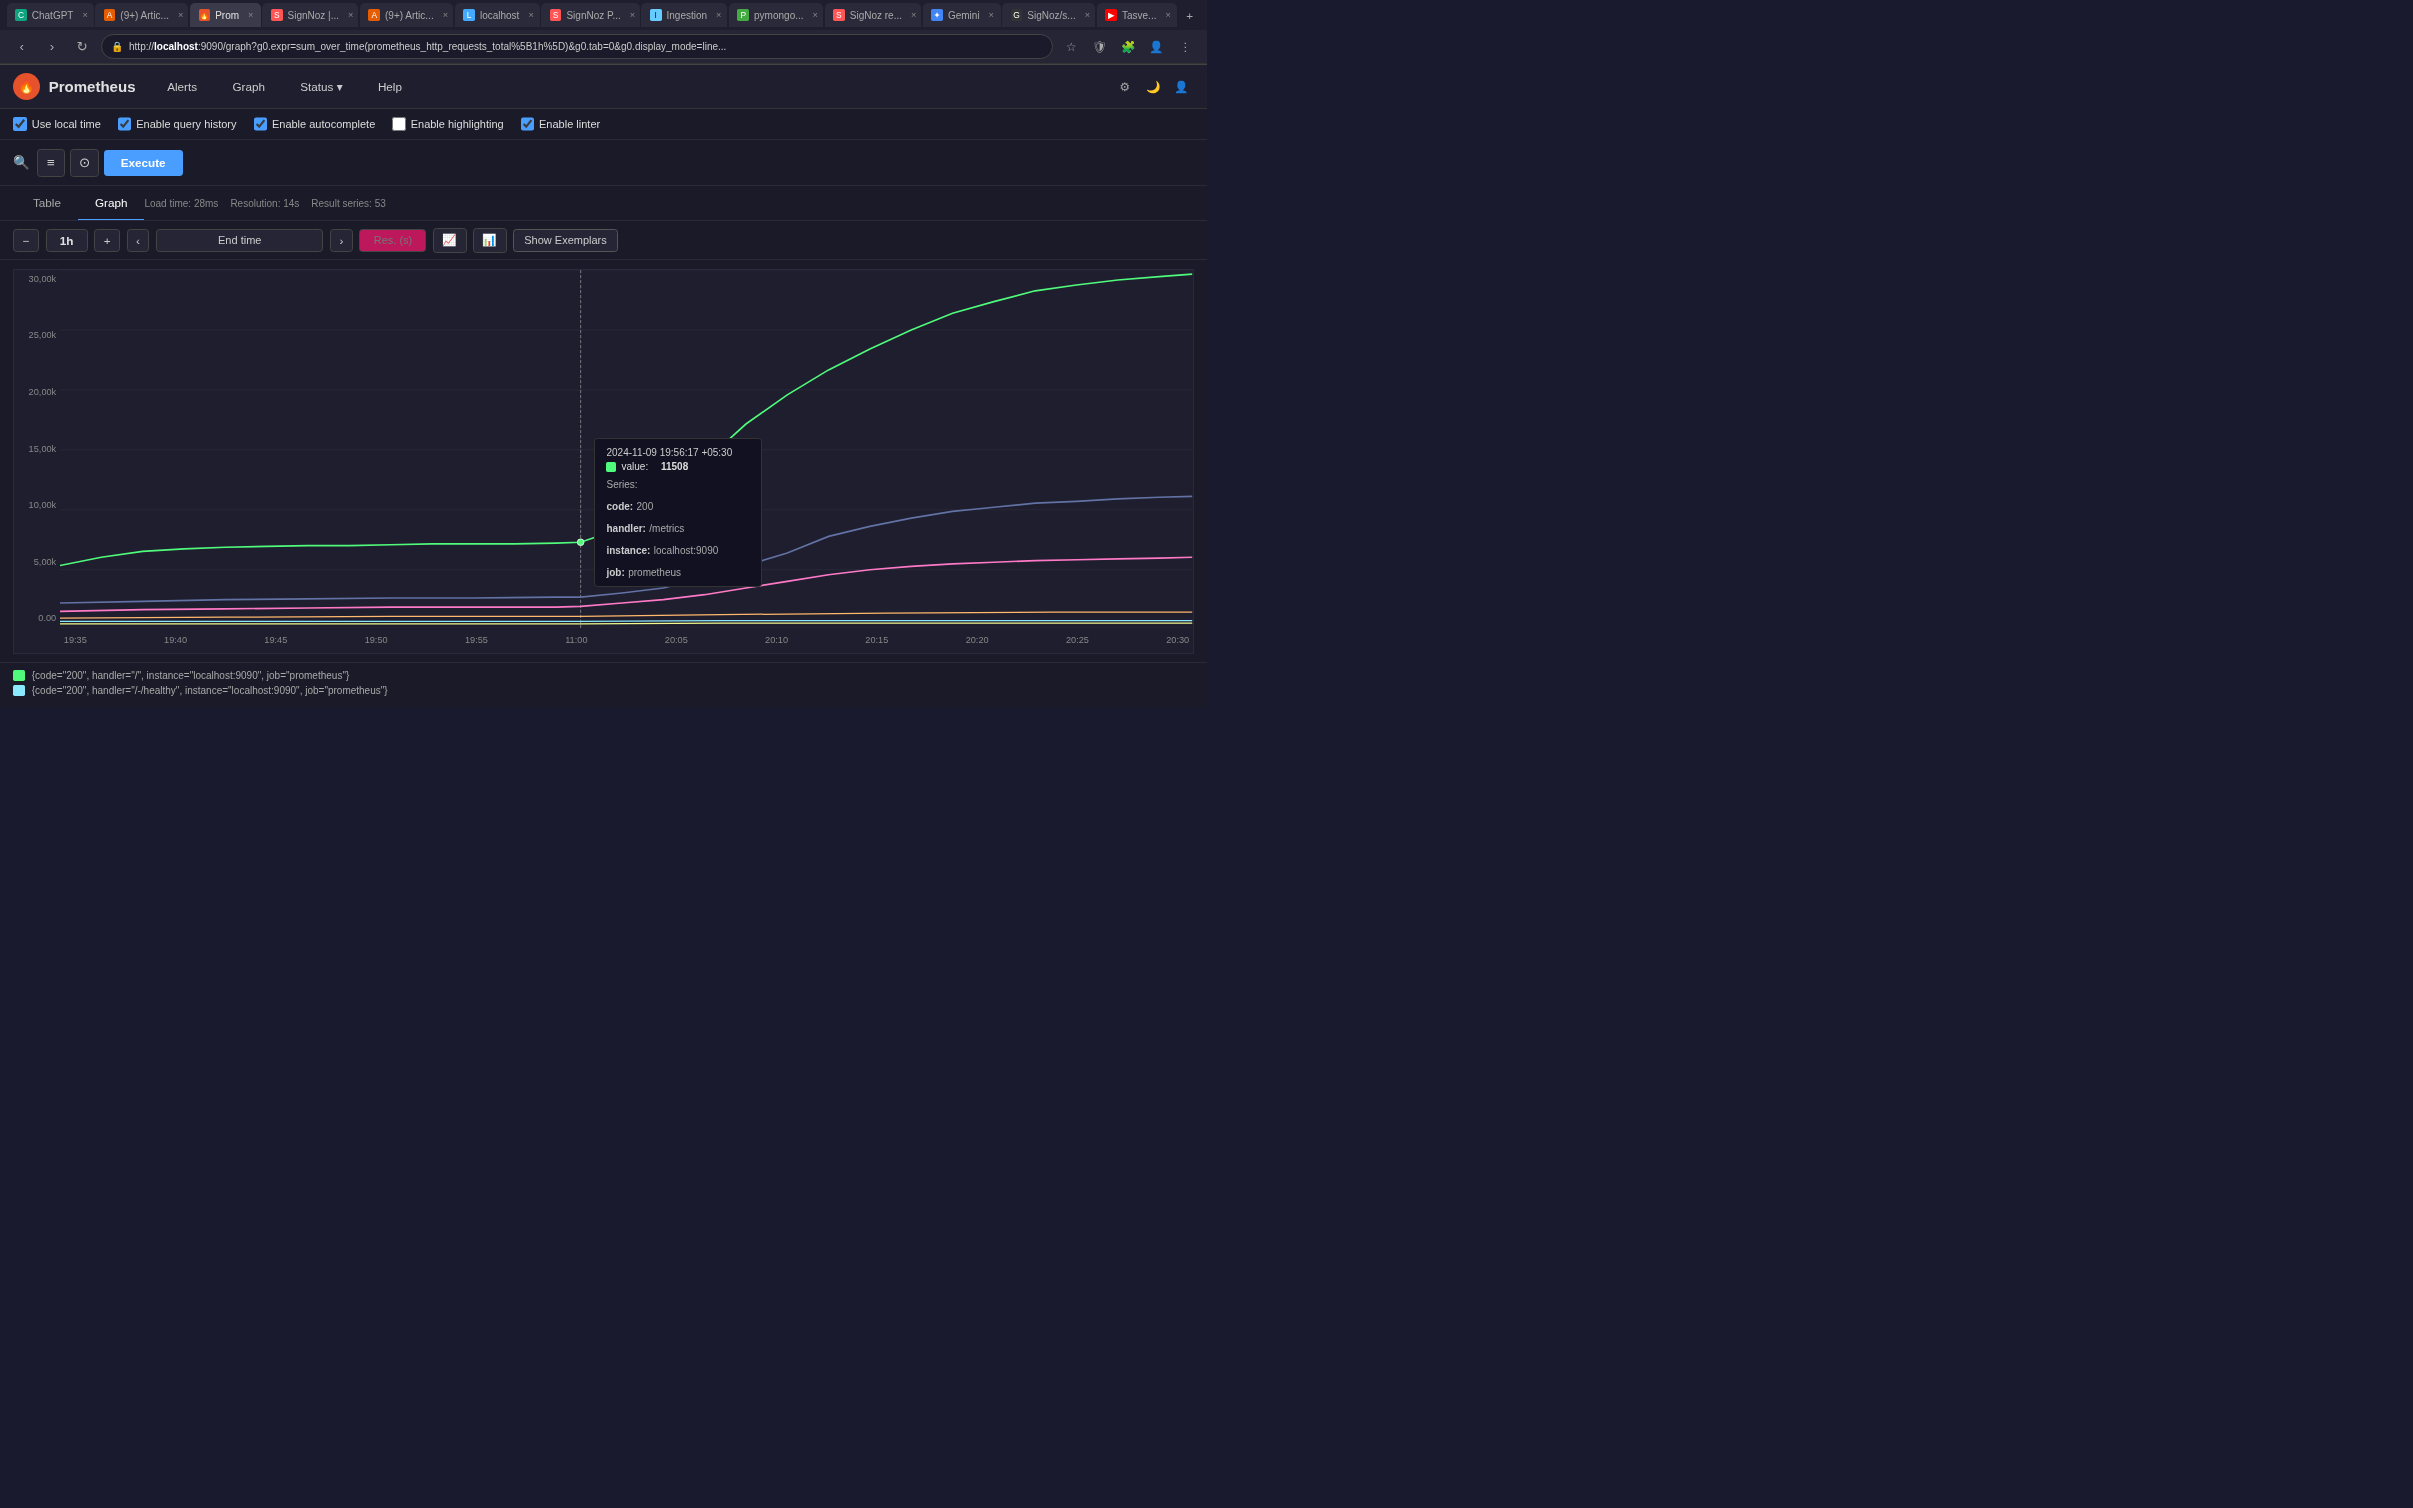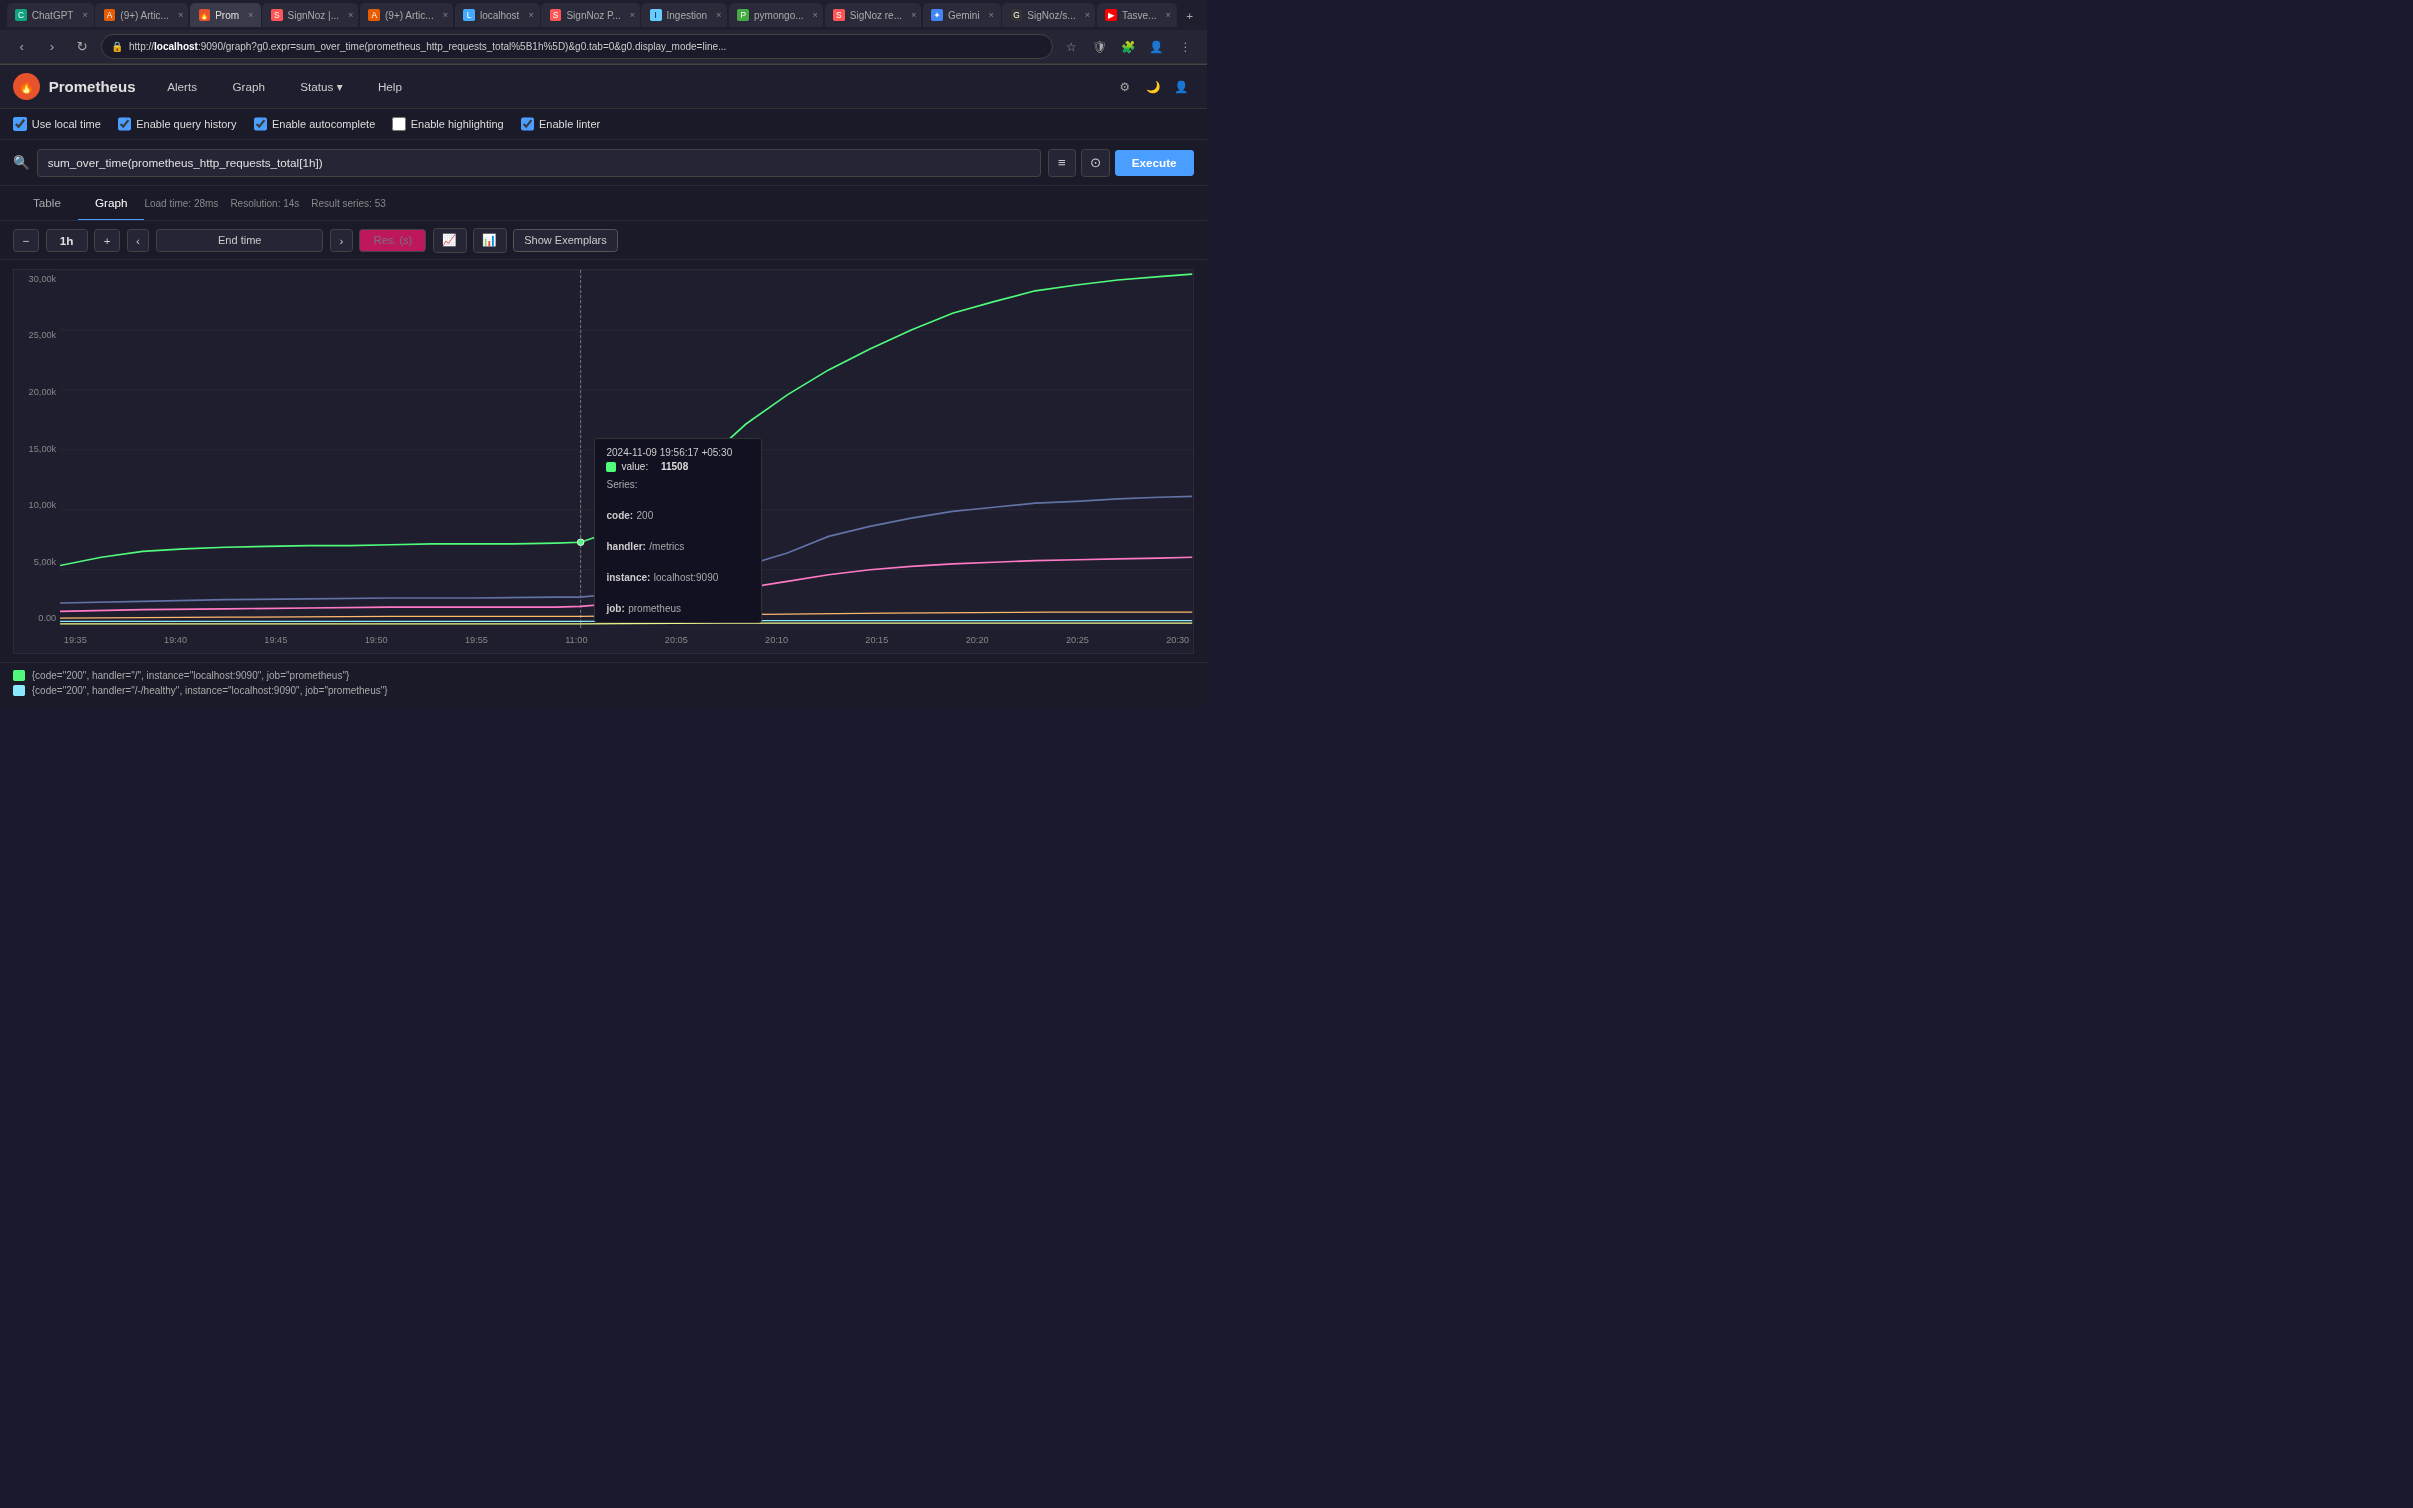--- a/index.html
+++ b/index.html
@@ -474,21 +474,21 @@
     }
 
     .tooltip-series {
       font-size: 10px;
       color: #aaa;
     }
 
     .tooltip-series-row {
       display: flex;
       gap: 3.4px;
-      margin-top: 20px;
+      margin-top: 11px;
     }
 
     .tooltip-key {
       color: #ccc;
       font-weight: 600;
     }
 
     .tooltip-val {
       color: #aaa;
     }
@@ -653,21 +653,20 @@
       <span>Enable highlighting</span>
     </label>
     <label class="checkbox-item">
       <input type="checkbox" checked="" style="">
       <span>Enable linter</span>
     </label>
   </div>
 
   <div class="query-bar">
     <div class="search-icon-wrap">🔍</div>
-    <input type="text" class="query-input" value="sum_over_time(prometheus_http_requests_total[1h])" style="">
     <div class="query-actions">
       <div class="query-action-btn" title="Format">≡</div>
       <div class="query-action-btn" title="History">⊙</div>
       <button class="execute-btn">Execute</button>
     </div>
   </div>
 
   <div class="tabs-row">
     <div class="tabs-left">
       <div class="tab-item">Table</div>

